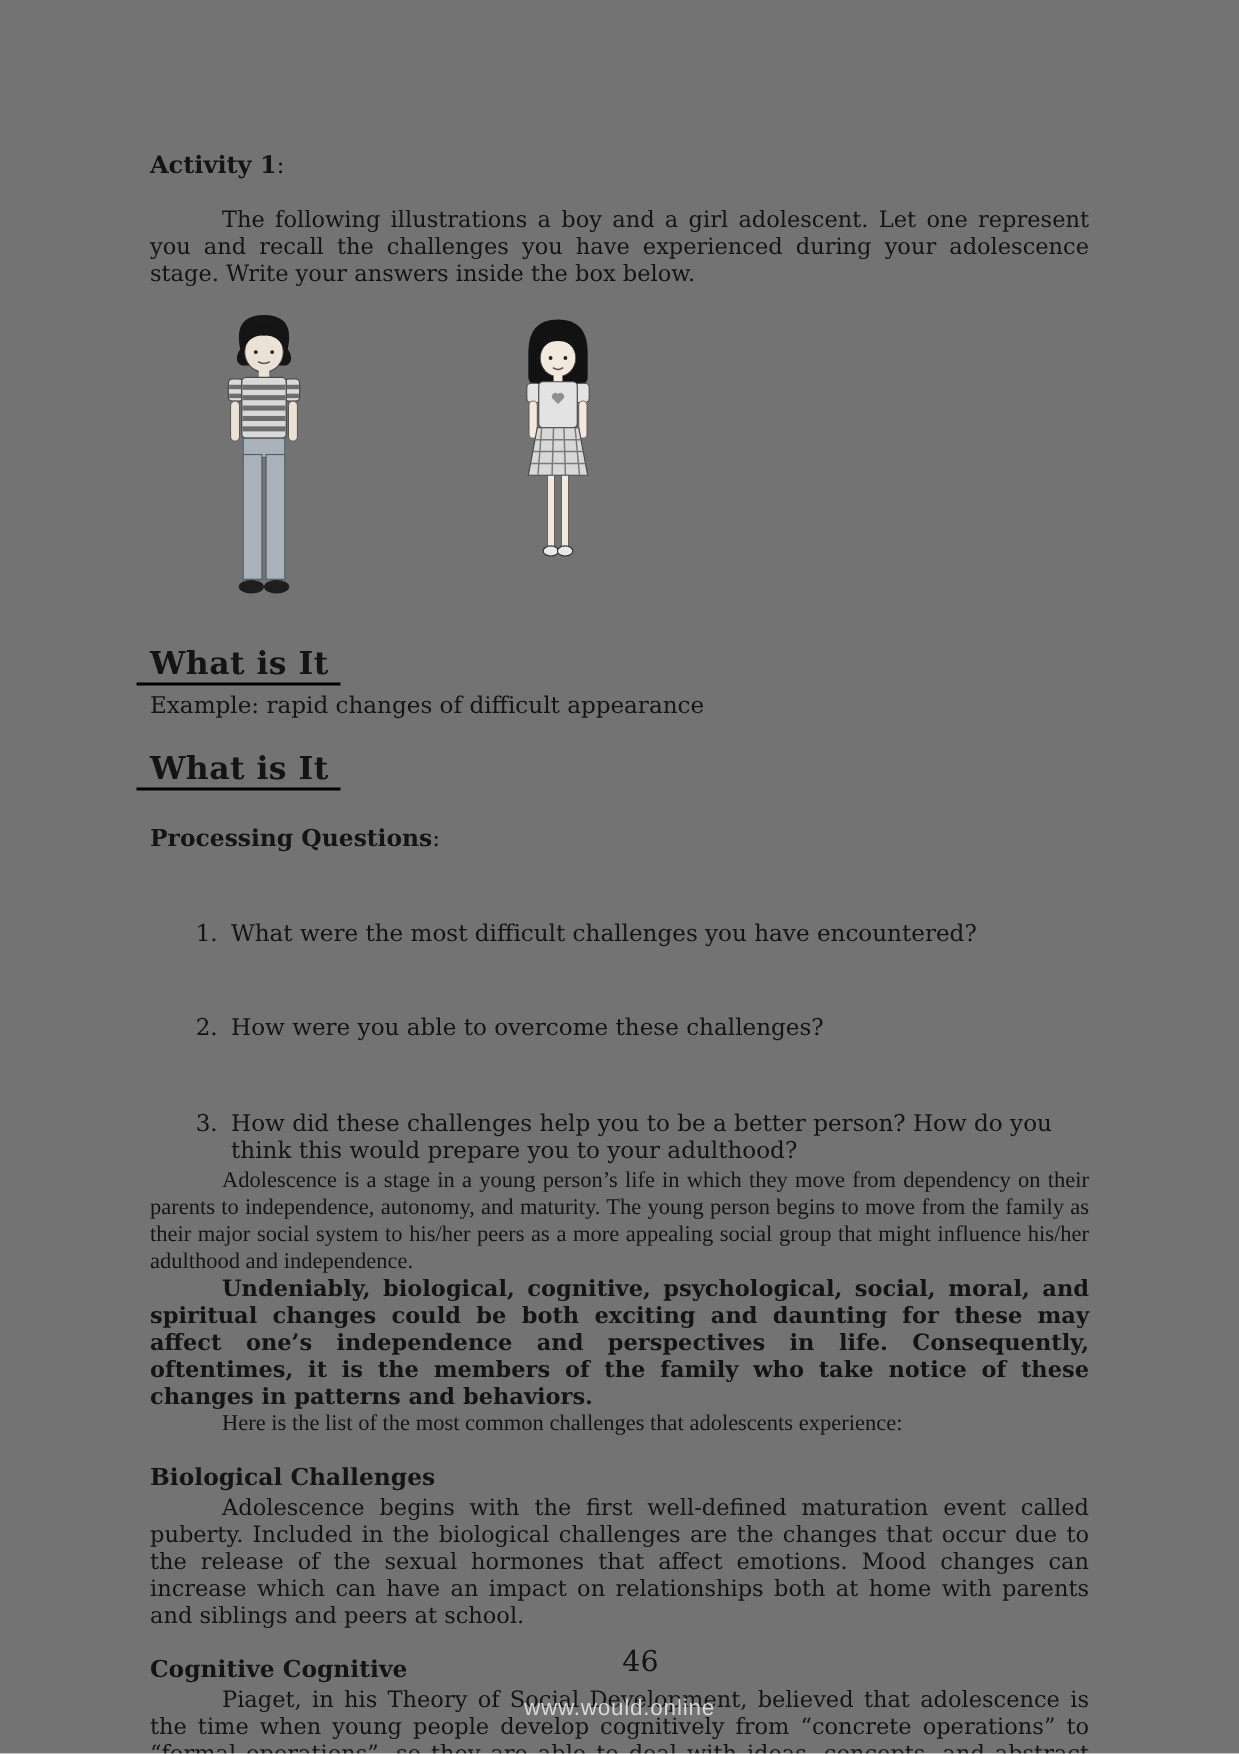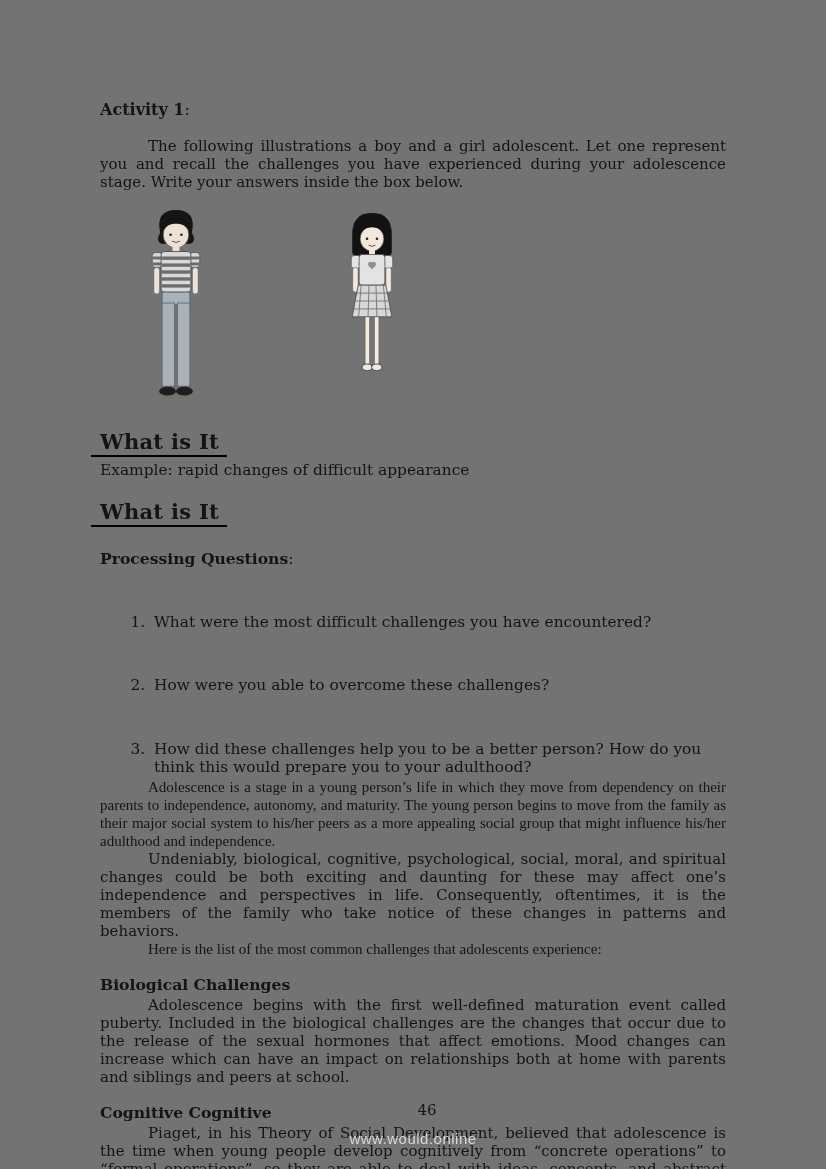--- a/index.html
+++ b/index.html
@@ -34,27 +34,27 @@
 
   .processing-head { font-size:15.6px; margin:20px 0 0 0; }
   .processing-head .bold { font-weight:bold; }
 
   ol.questions { margin:16px 0 0 24px; padding-left:26px; }
   ol.questions li {
     font-size:15.4px; line-height:1.2; margin-bottom:1px; padding-left:4px;margin-top:45px;
   }
 
   .para-block { margin-top:18px;font-family:Liberation Serif, serif; }
-  .tight { margin-top:2px; }
+  .tight { margin-top:2px;font-weight:bold; }
 
   .section-heading { font-size:15.6px; font-weight:bold; margin:17px 0 2px 0; }
 
   .page-number {
     position:absolute; bottom:50px; left:16px; right:0;
-    text-align:center; font-size:15px;margin-left:12px;
+    text-align:center; font-size:19px;margin-left:12px;
   }
   .watermark {
     position:absolute; bottom:22px; left:0; right:0;
     text-align:center; font-size:15px; color:#d7d7d7;
     font-family:"Liberation Sans","DejaVu Sans",sans-serif; letter-spacing:0.5px;
   }
 </style>
 </head>
 <body>
 

